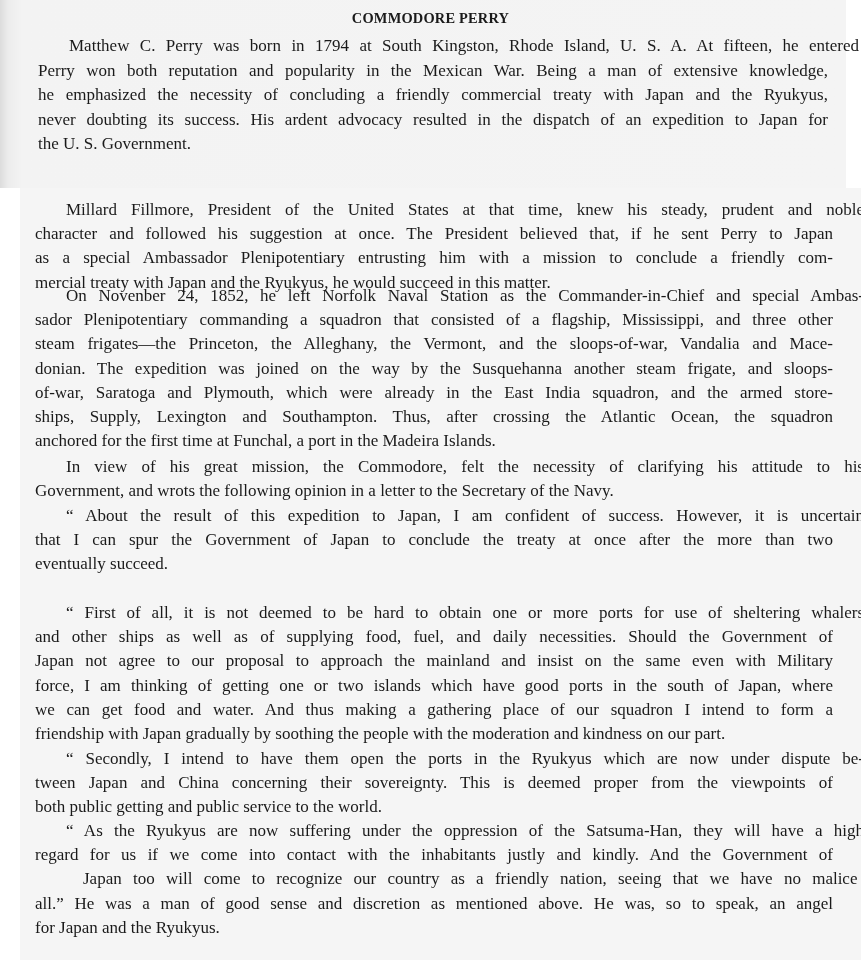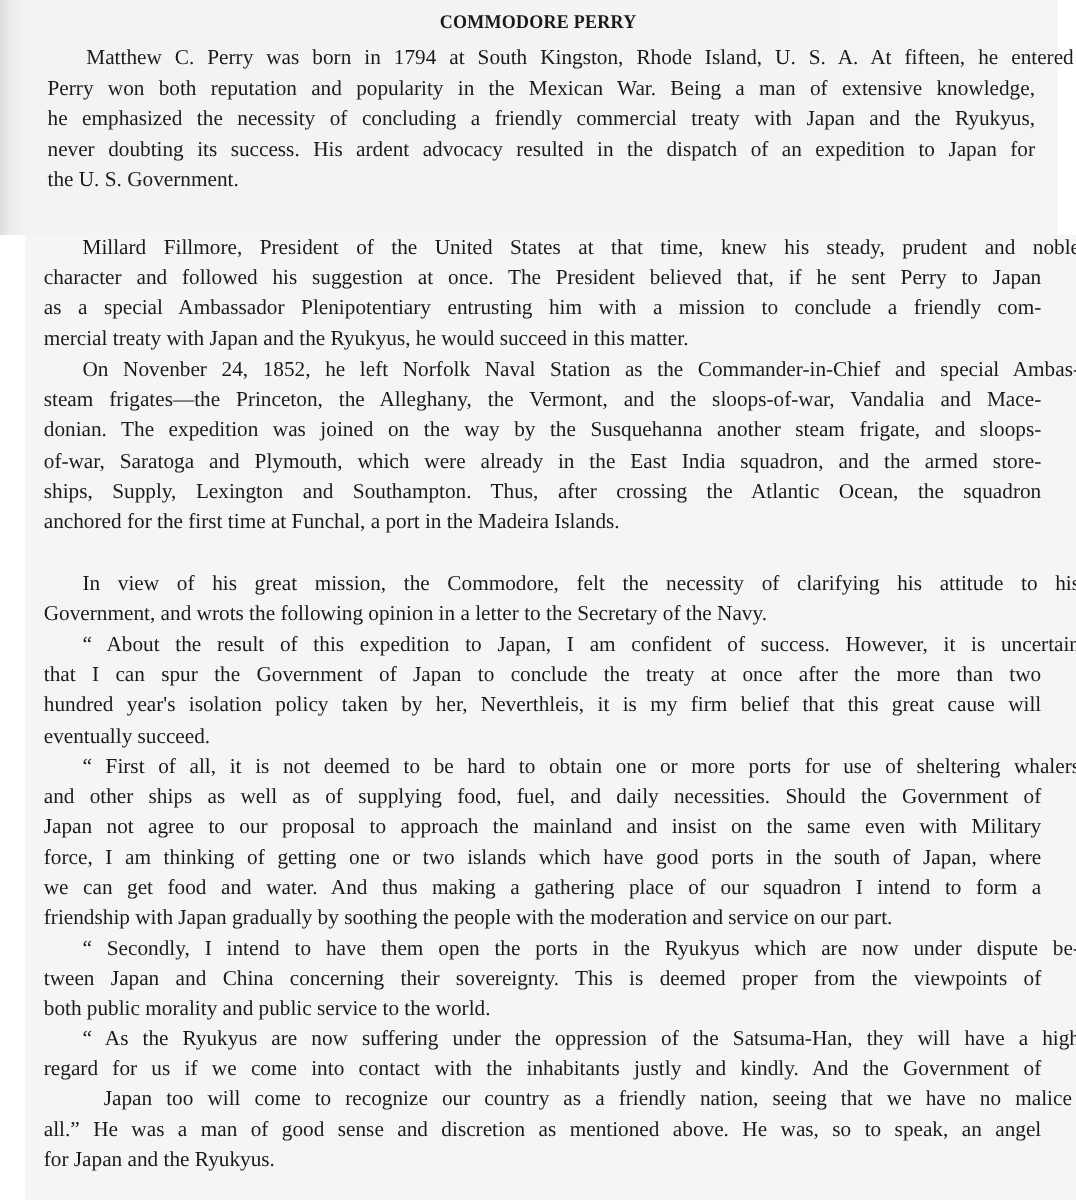--- a/index.html
+++ b/index.html
@@ -77,61 +77,61 @@
 <div class="title">COMMODORE PERRY</div>
 
 <div class="para top-block" style="left:38px; top:34px; width:790px;">
   <span class="line indent" style="display: block; width: 790px;">Matthew C. Perry was born in 1794 at South Kingston, Rhode Island, U. S. A.   At fifteen, he entered</span>
   <span class="line" style="display: block; width: 790px;">Perry won both reputation and popularity in the Mexican War.   Being a man of extensive knowledge,</span>
   <span class="line" style="display: block; width: 790px;">he emphasized the necessity of concluding a friendly commercial treaty with Japan and the Ryukyus,</span>
   <span class="line" style="display: block; width: 790px;">never doubting its success.  His ardent advocacy resulted in the dispatch of an expedition to Japan for</span>
   <span class="line last" style="display: block; width: 790px;">the U. S. Government.</span>
 </div>
 
-<div class="para" style="left:35px; top:186px; width:798px;">
+<div class="para" style="left:35px; top:198px; width:798px;">
   <span class="line indent" style="display: block; width: 798px;">Millard Fillmore, President of the United States at that time, knew his steady, prudent and noble</span>
   <span class="line" style="display: block; width: 798px;">character and followed his suggestion at once.  The President believed that, if he sent Perry to Japan</span>
   <span class="line" style="display: block; width: 798px;">as a special Ambassador Plenipotentiary entrusting him with a mission to conclude a friendly com-</span>
   <span class="line last" style="display: block; width: 798px;">mercial treaty with Japan and the Ryukyus, he would succeed in this matter.</span>
 </div>
 
 <div class="para" style="left:35px; top:284px; width:798px;">
   <span class="line indent" style="display: block; width: 798px;">On Novenber 24, 1852, he left Norfolk Naval Station as the Commander-in-Chief and special Ambas-</span>
+  <span class="line" style="display: block; width: 798px;">sador Plenipotentiary commanding a squadron that consisted of a flagship, Mississippi, and three other</span>
   <span class="line" style="display: block; width: 798px;">steam frigates—the Princeton, the Alleghany, the Vermont, and the sloops-of-war, Vandalia and Mace-</span>
   <span class="line" style="display: block; width: 798px;">donian.  The expedition was joined on the way by the Susquehanna another steam frigate, and sloops-</span>
   <span class="line" style="display: block; width: 798px;">of-war, Saratoga and Plymouth, which were already in the East India squadron, and the armed store-</span>
   <span class="line" style="display: block; width: 798px;">ships, Supply, Lexington and Southampton.   Thus, after crossing the Atlantic Ocean, the squadron</span>
   <span class="line last" style="display: block; width: 798px;">anchored for the first time at Funchal, a port in the Madeira Islands.</span>
 </div>
 
 <div class="para" style="left:35px; top:455px; width:798px;">
   <span class="line indent" style="display: block; width: 798px;">In view of his great mission, the Commodore, felt the necessity of clarifying his attitude to his</span>
   <span class="line last" style="display: block; width: 798px;">Government, and wrots the following opinion in a letter to the Secretary of the Navy.</span>
 </div>
 
 <div class="para" style="left:35px; top:504px; width:798px;">
   <span class="line indent" style="display: block; width: 798px;">“ About the result of this expedition to Japan, I am confident of success.   However, it is uncertain</span>
   <span class="line" style="display: block; width: 798px;">that I can spur the Government of Japan to conclude the treaty at once after the more than two</span>
-  <span class="line" style="display: block; width: 798px;">hundred year's isolation policy taken by her, Neverthleis, it is my firm belief that this great cause will</span>
   <span class="line last" style="display: block; width: 798px;">eventually succeed.</span>
 </div>
 
 <div class="para" style="left:35px; top:601px; width:798px;">
   <span class="line indent" style="display: block; width: 798px;">“ First of all, it is not deemed to be hard to obtain one or more ports for use of sheltering whalers</span>
   <span class="line" style="display: block; width: 798px;">and other ships as well as of supplying food, fuel, and daily necessities.  Should the Government of</span>
   <span class="line" style="display: block; width: 798px;">Japan not agree to our proposal to approach the mainland and insist on the same even with Military</span>
   <span class="line" style="display: block; width: 798px;">force, I am thinking of getting one or two islands which have good ports in the south of Japan, where</span>
   <span class="line" style="display: block; width: 798px;">we can get food and water.  And thus making a gathering place of our squadron I intend to form a</span>
-  <span class="line last" style="display: block; width: 798px;">friendship with Japan gradually by soothing the people with the moderation and service on our part.</span>
+  <span class="line last" style="display: block; width: 798px;">friendship with Japan gradually by soothing the people with the moderation and kindness on our part.</span>
 </div>
 
 <div class="para" style="left:35px; top:747px; width:798px;">
   <span class="line indent" style="display: block; width: 798px;">“ Secondly, I intend to have them open the ports in the Ryukyus which are now under dispute be-</span>
   <span class="line" style="display: block; width: 798px;">tween Japan and China concerning their sovereignty.  This is deemed proper from the viewpoints of</span>
-  <span class="line last" style="display: block; width: 798px;">both public morality and public service to the world.</span>
+  <span class="line last" style="display: block; width: 798px;">both public getting and public service to the world.</span>
 </div>
 
 <div class="para" style="left:35px; top:819px; width:798px;">
   <span class="line indent" style="display: block; width: 798px;">“ As the Ryukyus are now suffering under the oppression of the Satsuma-Han, they will have a high</span>
   <span class="line" style="display: block; width: 798px;">regard for us if we come into contact with the inhabitants justly and kindly.   And the Government of</span>
   <span class="line" style="display: block; width: 798px; margin-left: 48px;">Japan too will come to recognize our country as a friendly nation, seeing that we have no malice at</span>
   <span class="line" style="display: block; width: 798px;">all.”  He was a man of good sense and discretion as mentioned above.   He was, so to speak, an angel</span>
   <span class="line last" style="display: block; width: 798px;">for Japan and the Ryukyus.</span>
 </div>
 

